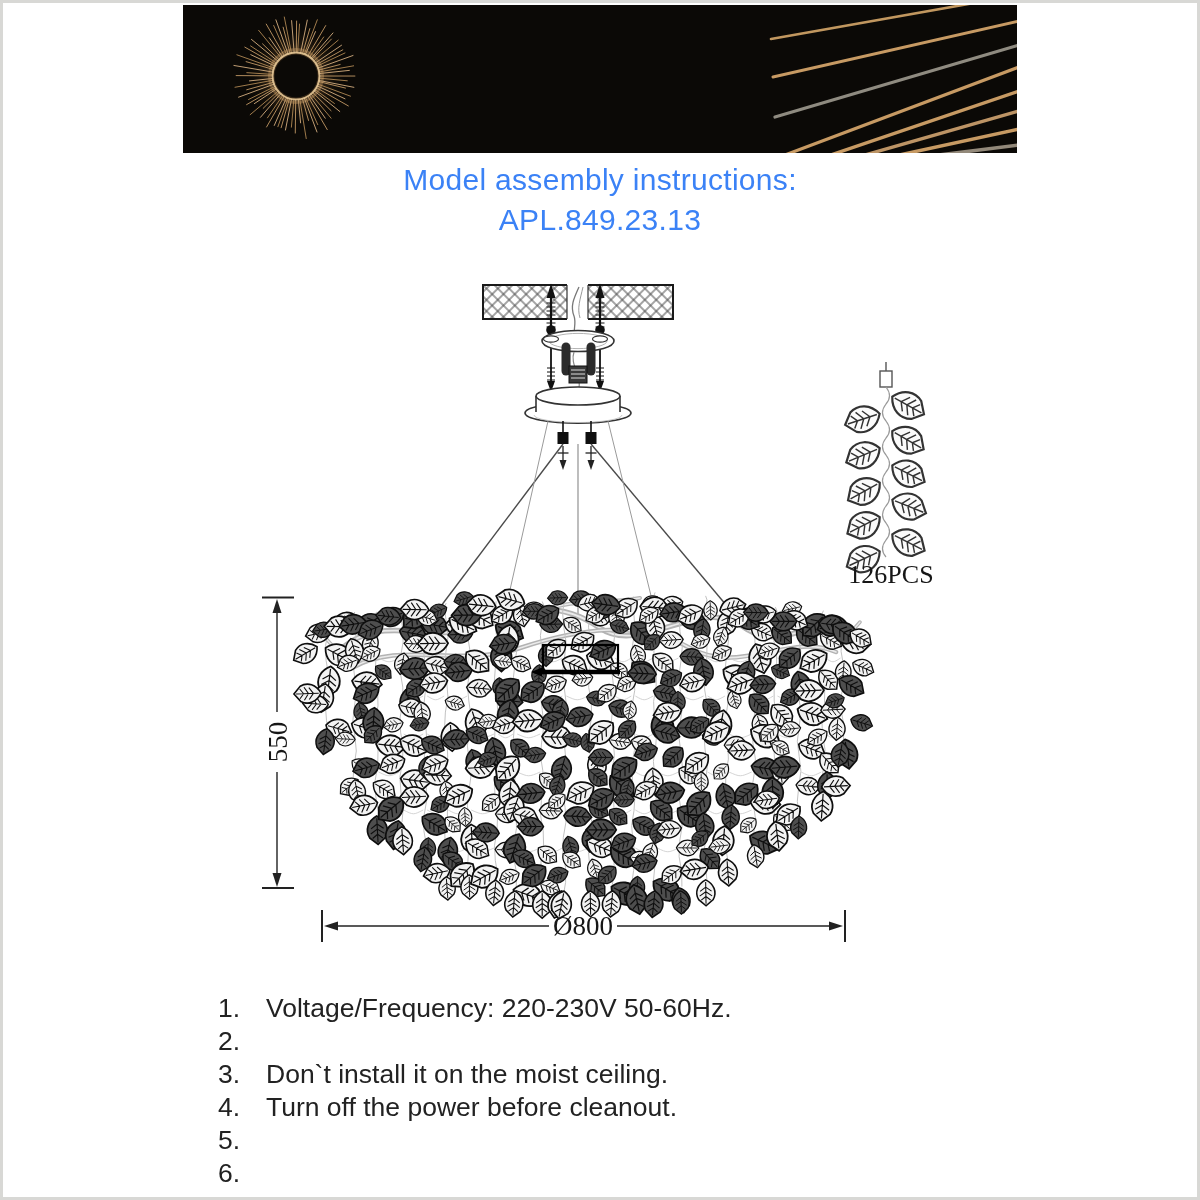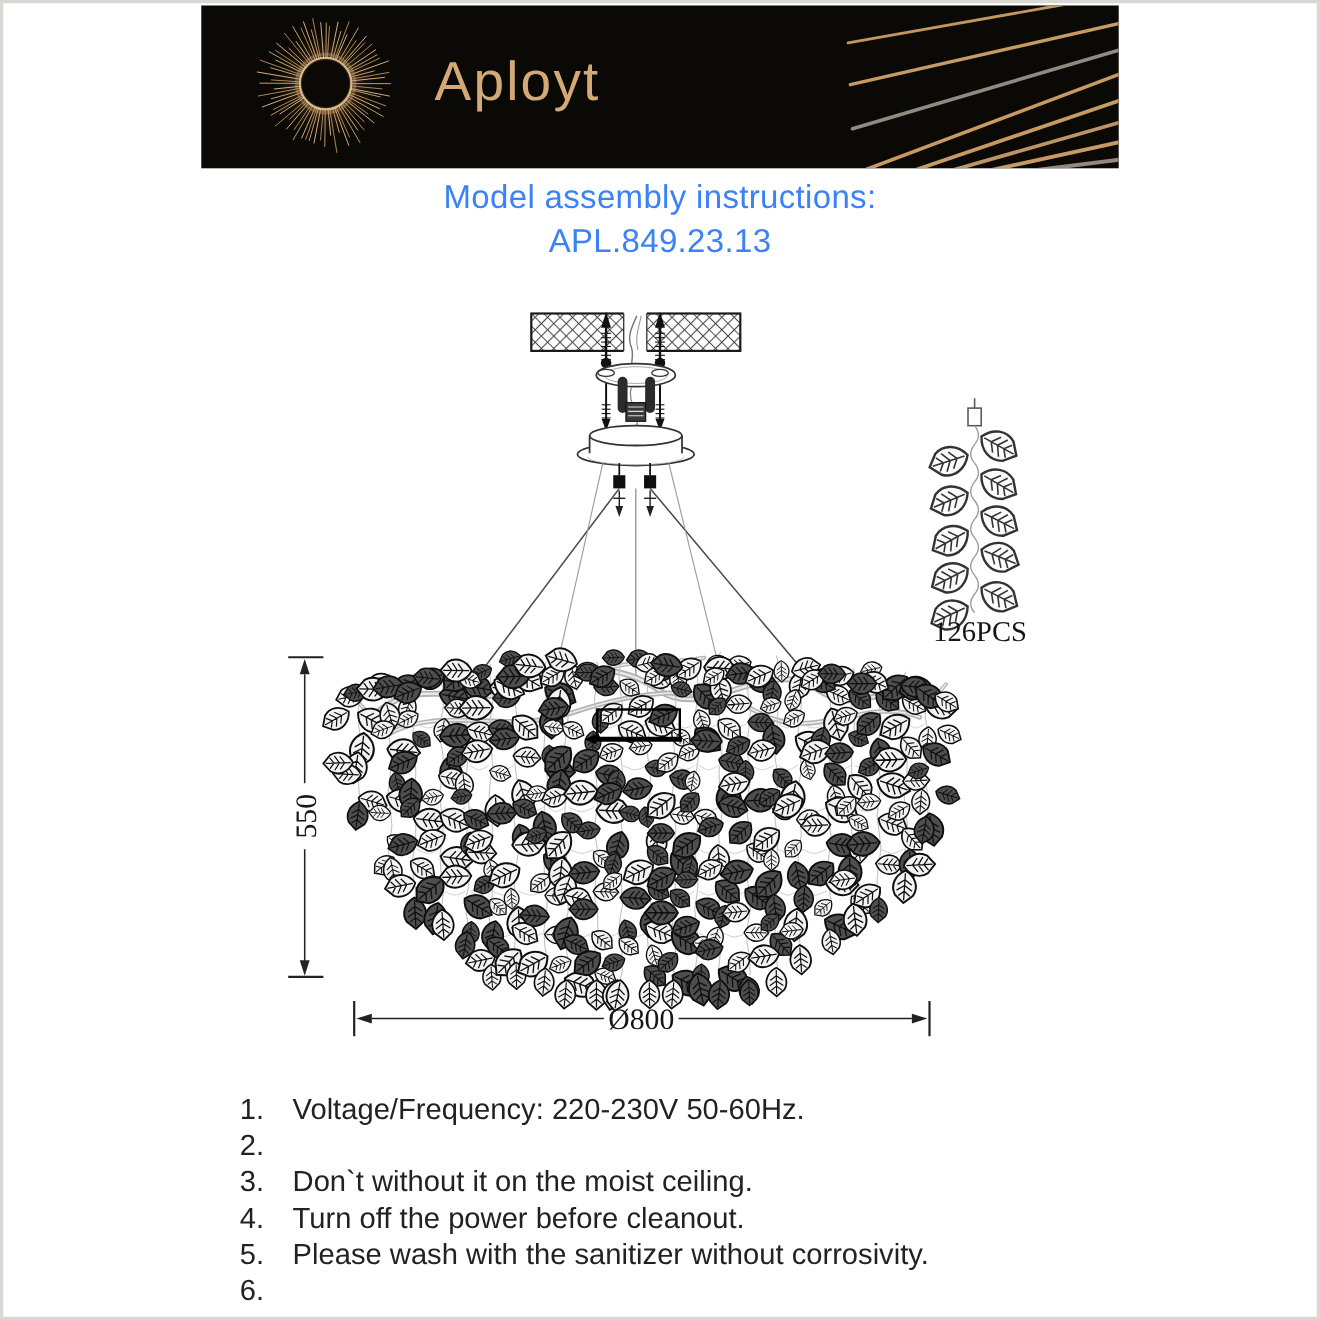--- a/index.html
+++ b/index.html
@@ -132,21 +132,20 @@
           <line x1="590" y1="72" x2="836" y2="16" stroke="#c79a63" stroke-width="3" stroke-linecap="round"></line>
           <line x1="592" y1="112" x2="836" y2="40" stroke="#8f8b80" stroke-width="3.2" stroke-linecap="round"></line>
           <line x1="602" y1="150" x2="836" y2="62" stroke="#c79a63" stroke-width="3.2" stroke-linecap="round"></line>
           <line x1="636" y1="154" x2="836" y2="86" stroke="#c79a63" stroke-width="3.4" stroke-linecap="round"></line>
           <line x1="668" y1="154" x2="836" y2="106" stroke="#bd9465" stroke-width="3.4" stroke-linecap="round"></line>
           <line x1="698" y1="154" x2="836" y2="124" stroke="#c79a63" stroke-width="3.5" stroke-linecap="round"></line>
           <line x1="724" y1="154" x2="836" y2="140" stroke="#93897a" stroke-width="3.6" stroke-linecap="round"></line>
           <line x1="748" y1="154" x2="836" y2="152" stroke="#c79a63" stroke-width="3.4" stroke-linecap="round"></line>
         </g>
     </svg>
-    <div class="brand">Aployt</div>
   </div>
 
   <div class="title-block">
     <div>Model assembly instructions:</div>
     <div>APL.849.23.13</div>
   </div>
 
   <svg class="diagram-svg" width="1200" height="1200" viewBox="0 0 1200 1200">
     <defs>
       <pattern id="hatch" width="8" height="8" patternUnits="userSpaceOnUse" patternTransform="rotate(45)">
@@ -797,28 +796,27 @@
   <div class="instructions">
     <div class="inst-row">
       <span class="inst-num">1.</span>
       <span>Voltage/Frequency: 220-230V 50-60Hz.</span>
     </div>
     <div class="inst-row">
       <span class="inst-num">2.</span>
     </div>
     <div class="inst-row">
       <span class="inst-num">3.</span>
-      <span>Don`t without it on the moist ceiling.</span>
+      <span>Don`t install it on the moist ceiling.</span>
     </div>
     <div class="inst-row">
       <span class="inst-num">4.</span>
       <span>Turn off the power before cleanout.</span>
     </div>
     <div class="inst-row">
       <span class="inst-num">5.</span>
-      <span>Please wash with the sanitizer without corrosivity.</span>
     </div>
     <div class="inst-row">
       <span class="inst-num">6.</span>
     </div>
   </div>
 
 </div>
 
 </body></html>

